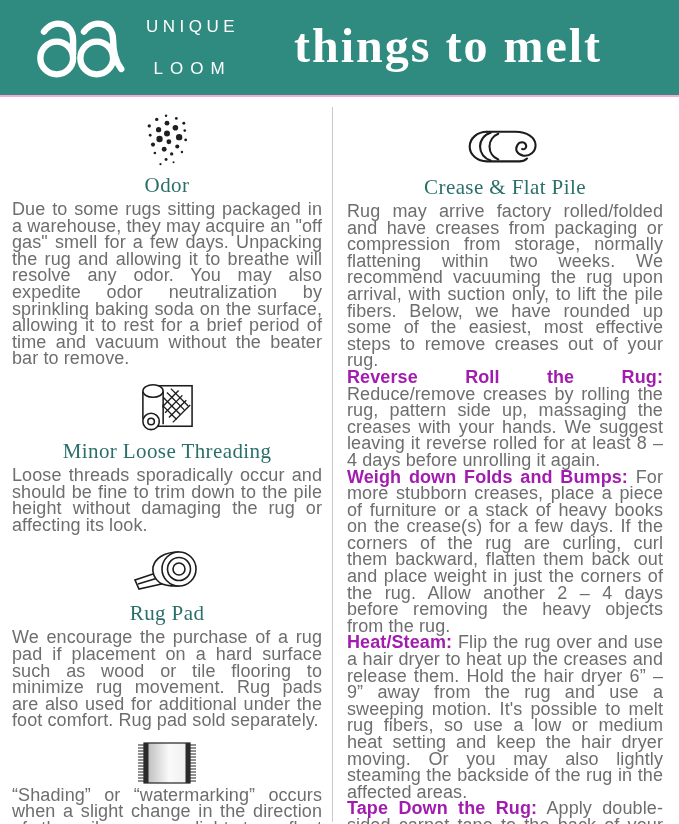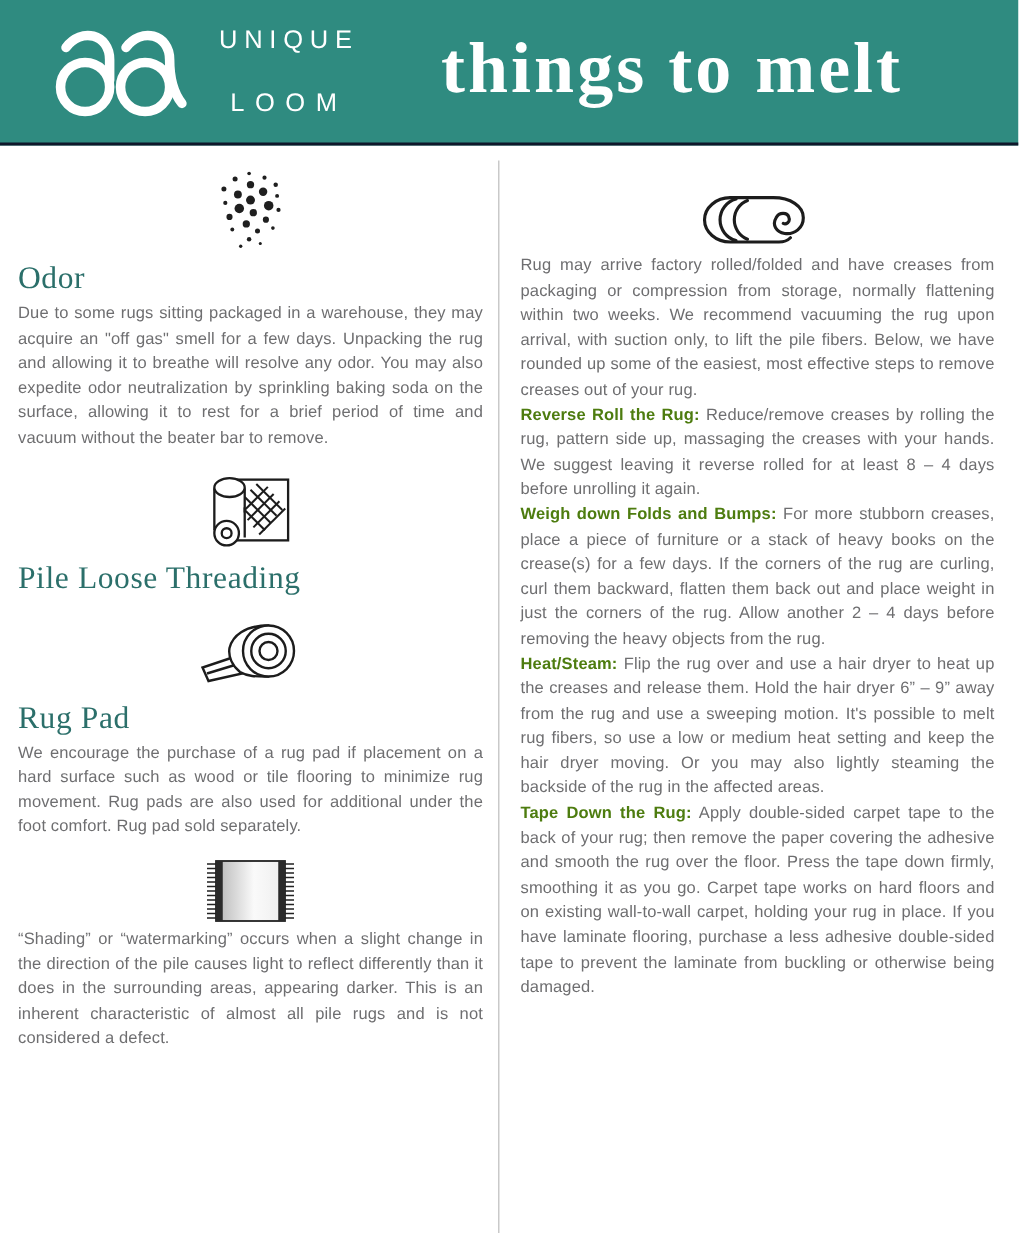--- a/index.html
+++ b/index.html
@@ -4,50 +4,50 @@
 <style>
   html,body{margin:0;padding:0;}
   body{
     width:679px;height:824px;background:#ffffff;overflow:hidden;
     font-family:"Liberation Sans", sans-serif;
     -webkit-font-smoothing:antialiased;
   }
   
   .header{
     height:97px;background:#2F8B80;display:flex;align-items:center;
-    border-bottom:2px solid #0f172a;box-sizing:border-box;
+    border-bottom:2px solid #f9a8d4;box-sizing:border-box;
   }
   .logo-wrap{display:flex;align-items:center;margin-left:34px;gap:12px;flex:0 0 auto;}
   .logo-svg{display:block;}
   .brand{color:#ffffff;line-height:1.25;}
   .brand-l1{font-size:17px;letter-spacing:4.5px;}
   .brand-l2{font-size:17px;letter-spacing:7px;text-align:center;margin-top:20px;}
   .page-title{
     flex:1;text-align:center;color:#ffffff;
     font-family:"Liberation Serif", serif;font-weight:600;
     font-size:48px;letter-spacing:2px;margin-right:22px;margin-top:-4px;
   }
   
   .content{display:flex;height:725px;box-sizing:border-box;}
   .col-left{width:332px;box-sizing:border-box;padding:14px 10px 0 12px;}
   .v-divider{width:1px;background:#c9c9c9;margin-top:10px;}
   .col-right{flex:1;box-sizing:border-box;padding:30px 16px 0 14px;}
   .icon-row{display:flex;justify-content:center;}
   h2.sec-head{
     font-family:"Liberation Serif", serif;font-weight:400;
-    color:#2B6F6A;font-size:21px;
+    color:#2B6F6A;font-size:21px;text-align:center;
     margin:6px 0 3px 0;letter-spacing:0.4px;
   }
   p.body-text{
-    color:#6E6E70;font-size:11px;line-height:16.6px;
+    color:#6E6E70;font-size:18px;line-height:16.6px;
     text-align:justify;margin:0;letter-spacing:0.1px;
   }
   .section{margin-bottom:12px;}
   .tip{margin-top:15px;}
-  .tip .tip-label{font-weight:bold;color:#4d7c0f;}
+  .tip .tip-label{font-weight:bold;color:#a21caf;}
   svg .ink{stroke:#1c1c1c;fill:none;stroke-width:1.6;}
   svg .inkfill{stroke:#1c1c1c;fill:#ffffff;stroke-width:1.6;}
 </style>
 </head>
 <body>
 
 <div class="header">
   <div class="logo-wrap">
     <svg class="logo-svg" width="100" height="62" viewBox="0 0 110 68">
       <g fill="none" stroke="#ffffff" stroke-width="7" stroke-linecap="round">
@@ -116,21 +116,22 @@
               <path d="M35 10 L53 28"></path>
               <path d="M23 24 L41 42"></path>
           </g>
           <rect x="6.8" y="12" width="19.4" height="33" fill="#ffffff" stroke="none"></rect>
           <path class="ink" d="M6 13 L6 42 M27 13 L27 47"></path>
           <ellipse class="inkfill" cx="16.5" cy="12.5" rx="10.5" ry="6.5"></ellipse>
           <circle class="inkfill" cx="14.5" cy="44" r="8.5"></circle>
           <circle class="ink" cx="14.5" cy="44" r="3.4"></circle>
         </svg>
       </div>
-      <h2 class="sec-head">Pile Loose Threading</h2>
+      <h2 class="sec-head">Minor Loose Threading</h2>
+      <p class="body-text">Loose threads sporadically occur and should be fine to trim down to the pile height without damaging the rug or affecting its look.</p>
     </div>
 
     <div class="section">
       <div class="icon-row">
         <svg width="76" height="50" viewBox="0 0 76 50">
           <path class="inkfill" d="M30 27 L6 35 L10 44 L37 38 Z"></path>
           <path class="ink" d="M9 39 L32 32"></path>
           <path class="inkfill" d="M50 7 C 34 7 26 14 24 22 C 23 28 26 34 31 38 C 36 41 42 41 48 41 L50 41 Z" stroke-linejoin="round"></path>
           <circle class="inkfill" cx="50" cy="24" r="17"></circle>
           <circle class="ink" cx="50" cy="24" r="11.5"></circle>
@@ -172,20 +173,21 @@
     <div class="icon-row">
       <svg width="84" height="42" viewBox="0 0 86 44">
         <g fill="none" stroke="#1c1c1c" stroke-width="2.2" stroke-linecap="round">
           <path d="M24 5 H54 C66 5 75 11 75 19 C75 26 69 31 62 30 C56 29 53 24 56 19 C58 15 64 15 65 19 C66 22 63 24 61 23"></path>
           <path d="M24 5 C14 5 6 12 6 20.5 C6 29 14 36 24 36 H58 C61 36 64 35 66 33"></path>
           <path d="M28 6 A15 15 0 0 0 28 35"></path>
           <path d="M36 7 A14.5 14.5 0 0 0 36 34"></path>
         </g>
       </svg>
     </div>
+    <h2 class="sec-head">Crease &amp; Flat Pile</h2>
     <p class="body-text">Rug may arrive factory rolled/folded and have creases from packaging or compression from storage, normally flattening within two weeks. We recommend vacuuming the rug upon arrival, with suction only, to lift the pile fibers. Below, we have rounded up some of the easiest, most effective steps to remove creases out of your rug.</p>
 
     <p class="body-text tip"><span class="tip-label">Reverse Roll the Rug:</span> <span>Reduce/remove creases by rolling the rug, pattern side up, massaging the creases with your hands. We suggest leaving it reverse rolled for at least 8 – 4 days before unrolling it again.</span></p>
 
     <p class="body-text tip"><span class="tip-label">Weigh down Folds and Bumps:</span> <span>For more stubborn creases, place a piece of furniture or a stack of heavy books on the crease(s) for a few days. If the corners of the rug are curling, curl them backward, flatten them back out and place weight in just the corners of the rug. Allow another 2 – 4 days before removing the heavy objects from the rug.</span></p>
 
     <p class="body-text tip"><span class="tip-label">Heat/Steam:</span> <span>Flip the rug over and use a hair dryer to heat up the creases and release them. Hold the hair dryer 6” – 9” away from the rug and use a sweeping motion. It's possible to melt rug fibers, so use a low or medium heat setting and keep the hair dryer moving. Or you may also lightly steaming the backside of the rug in the affected areas.</span></p>
 
     <p class="body-text tip"><span class="tip-label">Tape Down the Rug:</span> <span>Apply double-sided carpet tape to the back of your rug; then remove the paper covering the adhesive and smooth the rug over the floor. Press the tape down firmly, smoothing it as you go. Carpet tape works on hard floors and on existing wall-to-wall carpet, holding your rug in place. If you have laminate flooring, purchase a less adhesive double-sided tape to prevent the laminate from buckling or otherwise being damaged.</span></p>
 

